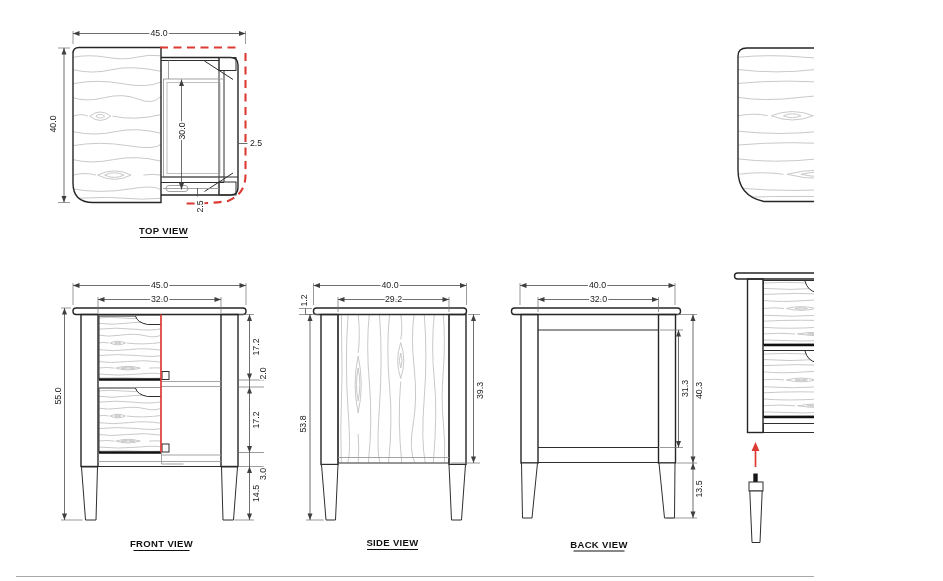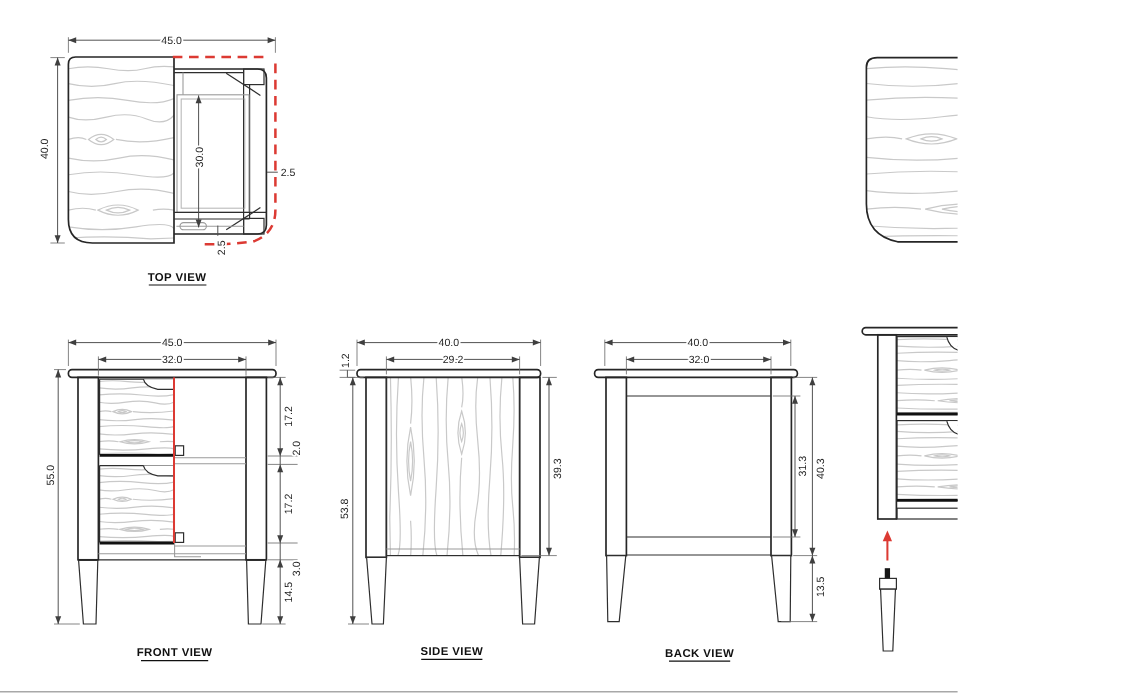--- a/index.html
+++ b/index.html
@@ -1,17 +1,17 @@
 <!DOCTYPE html>
 <html><head>
 <meta charset="utf-8">
 <style>
   html,body{margin:0;padding:0;background:#fff;}
   #sheet{position:relative;width:798px;height:581px;background:#ffffff;overflow:hidden;
-         font-family:"Liberation Sans",sans-serif;}
+         font-family:"Liberation Sans",sans-serif;margin-left:16px;}
   svg{display:block;}
   .o  {fill:none;stroke:#262626;stroke-width:1.4;}
   .o2 {fill:none;stroke:#2e2e2e;stroke-width:1;}
   .th {fill:none;stroke:#111;stroke-width:2.3;}
   .g  {fill:none;stroke:#9a9a9a;stroke-width:0.9;}
   .ext{fill:none;stroke:#6e6e6e;stroke-width:0.7;}
   .dim{fill:none;stroke:#4a4a4a;stroke-width:0.8;}
   .red{fill:none;stroke:#dc3a33;}
   text{font-family:"Liberation Sans",sans-serif;}
   .dt {font-size:8.8px;fill:#1d1d1d;text-anchor:middle;

